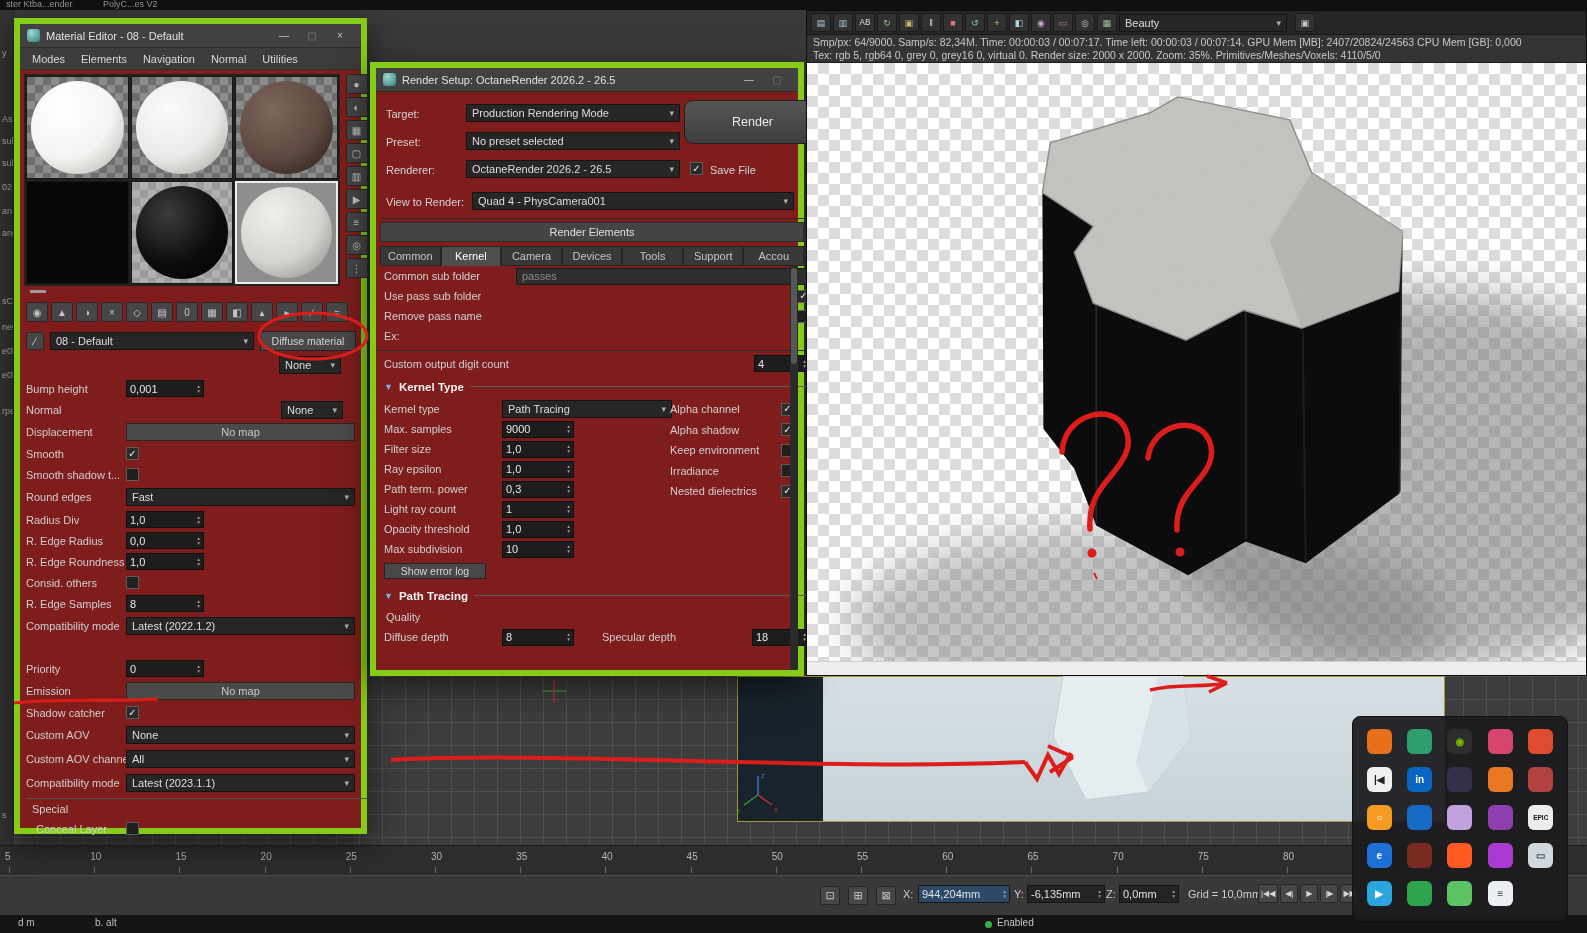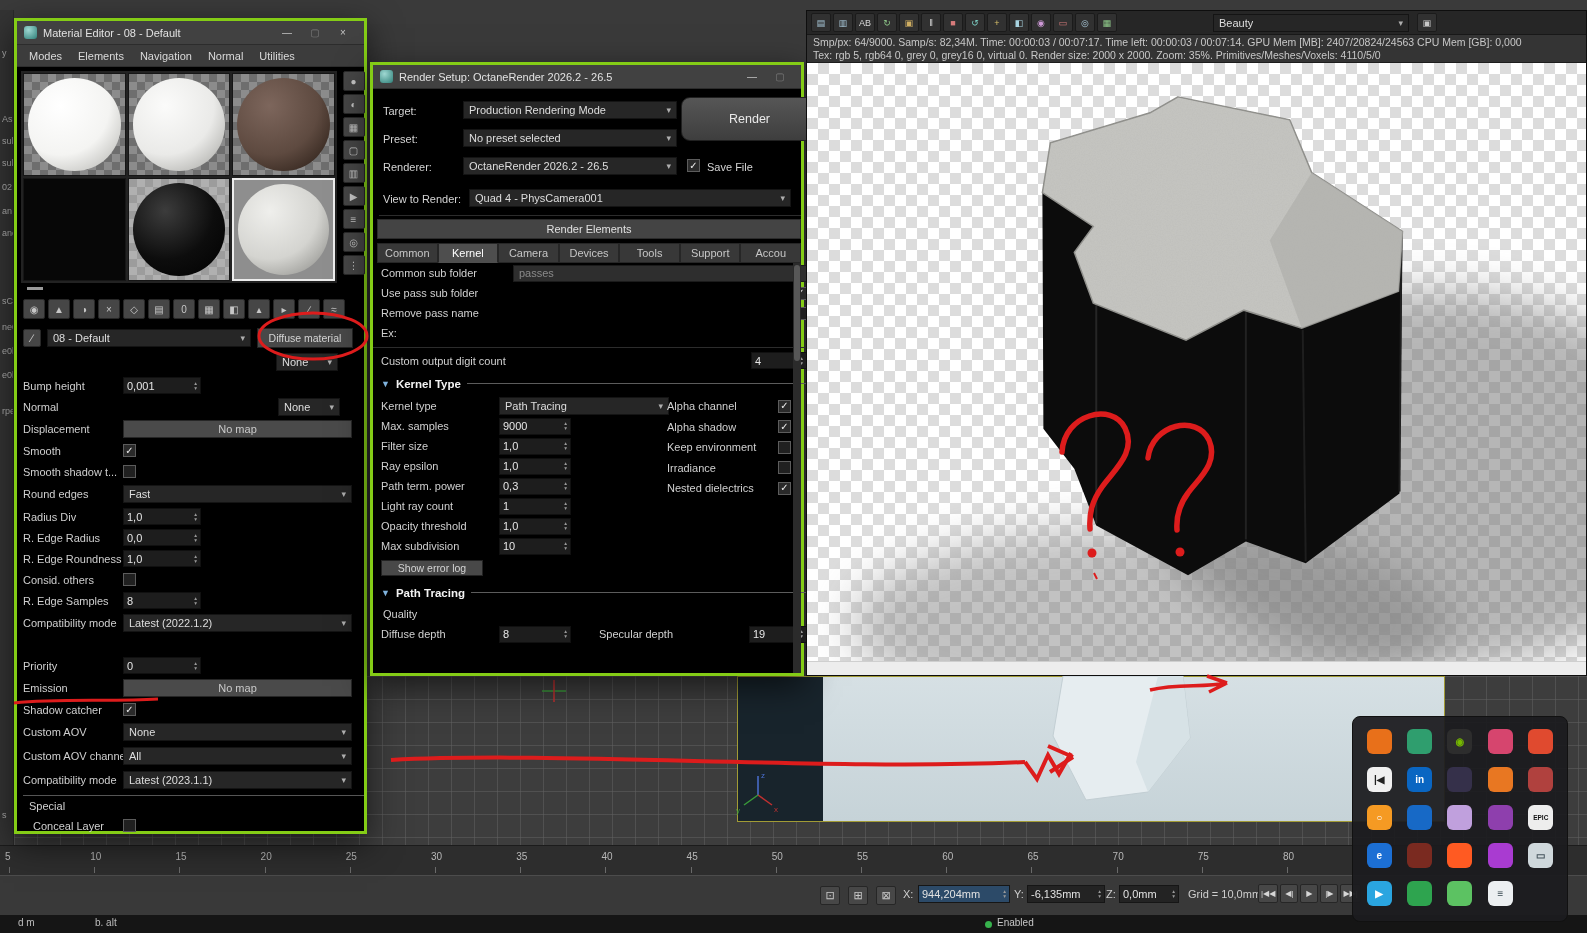--- a/index.html
+++ b/index.html
@@ -53,21 +53,21 @@
 .spinfield{display:flex;align-items:center;height:17px;background:#1d1d1d;border:1px solid #101010;color:#e6e6e6;padding:0 3px;width:78px;white-space:nowrap}
 .spinfield .sval{flex:1;overflow:hidden}
 .sarrcol{color:#9a9a9a;font-size:5.5px;line-height:5px;text-align:center;margin-left:3px}
 .cbox{width:13px;height:13px;background:#202020;border:1px solid #5c5c5c;display:inline-flex;align-items:center;justify-content:center;
   color:#ececec;font-size:10px;line-height:10px;flex:0 0 auto}
 .cbox.checked{background:#2a2a2a}
 .spacer{flex:1}
 .btn{background:#484848;border:1px solid #222;color:#d4d4d4;display:flex;align-items:center;justify-content:center;font-size:10.5px}
 
 
-.window{position:absolute;background:#000000;border:3px solid #84cc16;box-shadow:0 10px 32px rgba(0,0,0,.6)}
+.window{position:absolute;background:#7f1d1d;border:6px solid #84cc16;box-shadow:0 10px 32px rgba(0,0,0,.6)}
 .titlebar{height:24px;background:#414141;border-bottom:1px solid #2c2c2c;display:flex;align-items:center;gap:6px;padding:0 7px;color:#e2e2e2}
 .win-ico{width:13px;height:13px;border-radius:3px;background:radial-gradient(circle at 35% 30%,#9fd8d2,#2e7f78);flex:0 0 auto}
 .win-btns{margin-left:auto;display:flex}
 .win-btn{width:28px;height:22px;display:flex;align-items:center;justify-content:center;color:#c4c4c4;font-size:10px}
 .win-btn.dim{color:#7c7c7c}
 .menubar{height:22px;display:flex;align-items:center;padding:0 4px;background:#3c3c3c;border-bottom:1px solid #2e2e2e}
 .menu-item{padding:2px 8px;color:#dadada}
 
 
 #mat-editor{left:14px;top:18px;width:353px;height:816px;z-index:10}
@@ -141,21 +141,21 @@
 #rs-depth-row .spin2{width:58px;margin-left:auto;margin-right:6px}
 #rs-scroll{position:absolute;right:0;top:198px;bottom:0;width:8px;background:#2b2b2b}
 #rs-thumb{position:absolute;left:1px;right:1px;top:2px;height:96px;background:#575757;border-radius:3px}
 
 
 #octane{left:806px;top:10px;width:781px;height:666px;background:#262626;border:1px solid #0e0e0e;z-index:12;position:absolute}
 #oct-toolbar{height:24px;display:flex;align-items:center;gap:2px;padding:0 4px;background:#262626;border-bottom:1px solid #181818}
 #oct-toolbar-icons{display:flex;gap:2px}
 .oticon{width:20px;height:19px;background:#313131;border:1px solid #1b1b1b;border-radius:2px;color:#c9c9c9;
   display:flex;align-items:center;justify-content:center;font-size:9px;flex:0 0 auto}
-#oct-beauty{width:196px;margin-left:94px}
+#oct-beauty{width:168px;}
 #oct-stats{position:absolute;left:0;top:24px;width:100%;height:28px;background:#343434;color:#c8c8c8;font-size:10.5px;
   line-height:13px;padding:1px 6px;white-space:nowrap;overflow:hidden;border-bottom:1px solid #1d1d1d}
 #oct-image{position:absolute;left:0;top:52px;right:0;bottom:14px;overflow:hidden;
   background-color:#ffffff;
   background-image:linear-gradient(45deg,#dcdcdc 25%,transparent 25%,transparent 75%,#dcdcdc 75%),
                    linear-gradient(45deg,#dcdcdc 25%,transparent 25%,transparent 75%,#dcdcdc 75%);
   background-size:22px 22px;background-position:0 0,11px 11px}
 #oct-image svg{position:absolute;inset:0;width:100%;height:100%}
 #oct-hscroll{position:absolute;left:0;right:0;bottom:0;height:14px;background:#ededed;border-top:1px solid #cfcfcf}
 
@@ -167,20 +167,24 @@
   color:#fff;font-size:10px;font-weight:bold}
 
 
 #anno{position:absolute;inset:0;width:100%;height:100%;z-index:60;pointer-events:none}
 </style>
 </head>
 <body>
 
 <div id="root">
 
+  <div id="top-strip">
+    <span style="left:6px">ster Ktba...ender</span>
+    <span style="left:103px">PolyC...es V2</span>
+  </div>
 
   <div id="left-strip">
       <div class="strip-frag" style="top: 38px;">y</div>
       <div class="strip-frag" style="top: 104px;">As</div>
       <div class="strip-frag" style="top: 126px;">sul</div>
       <div class="strip-frag" style="top: 148px;">sul</div>
       <div class="strip-frag" style="top: 172px;">02</div>
       <div class="strip-frag" style="top: 196px;">an</div>
       <div class="strip-frag" style="top: 218px;">ane</div>
       <div class="strip-frag" style="top: 286px;">sCe</div>
@@ -637,36 +641,36 @@
       </div>
       <div class="qrow">Quality</div>
       <div id="rs-depth-row">
         <span class="klabel">Diffuse depth</span>
         <div class="spinfield">
             <span class="sval">8</span>
             <span class="sarrcol">▴<br>▾</span>
           </div>
         <span class="lab2">Specular depth</span>
         <div class="spinfield spin2">
-            <span class="sval">19</span>
+            <span class="sval">18</span>
             <span class="sarrcol">▴<br>▾</span>
           </div>
       </div>
     </div>
     <div id="rs-scroll">
         <div id="rs-thumb"></div>
       </div>
   </div>
 
   <div id="octane">
     <div id="oct-toolbar">
       <div id="oct-toolbar-icons">
           <div class="oticon" style="color: rgb(168, 199, 216);">▤</div>
           <div class="oticon" style="color: rgb(168, 199, 216);">▥</div>
-          <div class="oticon" style="color: rgb(216, 216, 216);">AB</div>
+          <div class="oticon" style="color: rgb(216, 216, 216); font-family: Liberation Mono, monospace;">AB</div>
           <div class="oticon" style="color: rgb(143, 201, 138);">↻</div>
           <div class="oticon" style="color: rgb(207, 174, 98);">▣</div>
           <div class="oticon" style="color: rgb(216, 216, 216);">‖</div>
           <div class="oticon" style="color: rgb(216, 124, 124);">■</div>
           <div class="oticon" style="color: rgb(127, 211, 200);">↺</div>
           <div class="oticon" style="color: rgb(216, 192, 106);">+</div>
           <div class="oticon" style="color: rgb(168, 211, 224);">◧</div>
           <div class="oticon" style="color: rgb(207, 154, 216);">◉</div>
           <div class="oticon" style="color: rgb(216, 124, 124);">▭</div>
           <div class="oticon" style="color: rgb(168, 199, 216);">◎</div>

